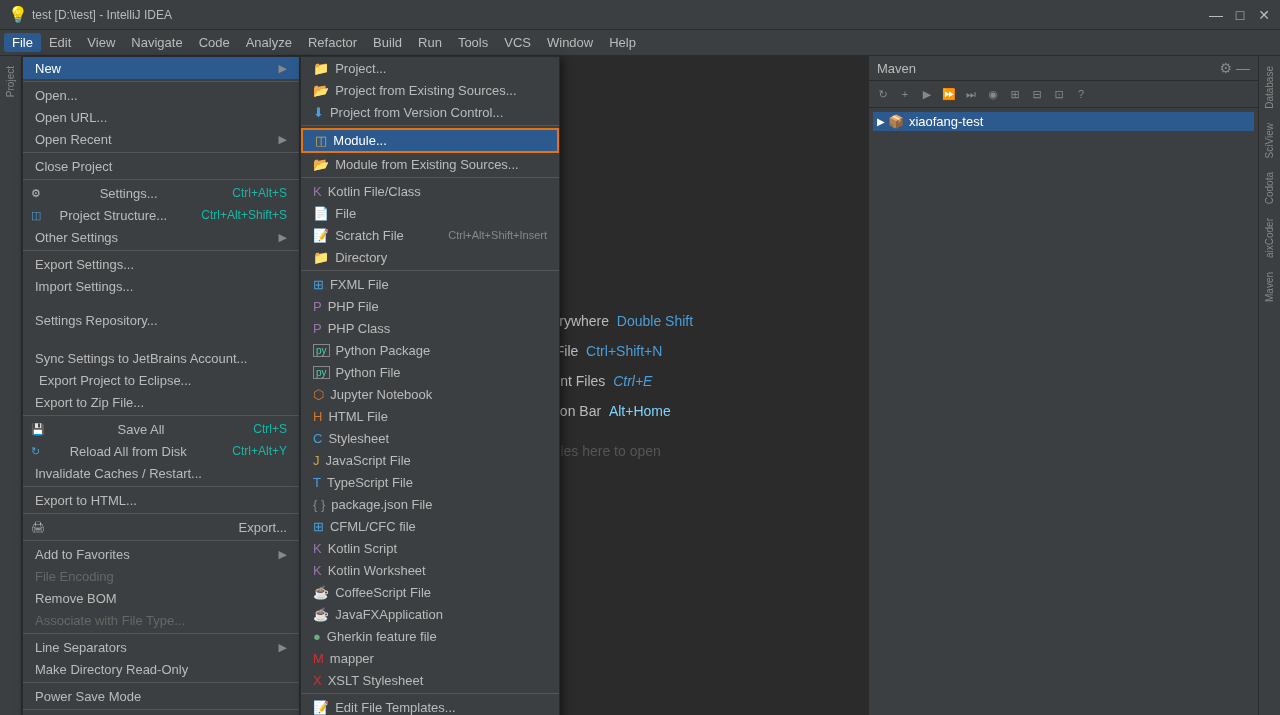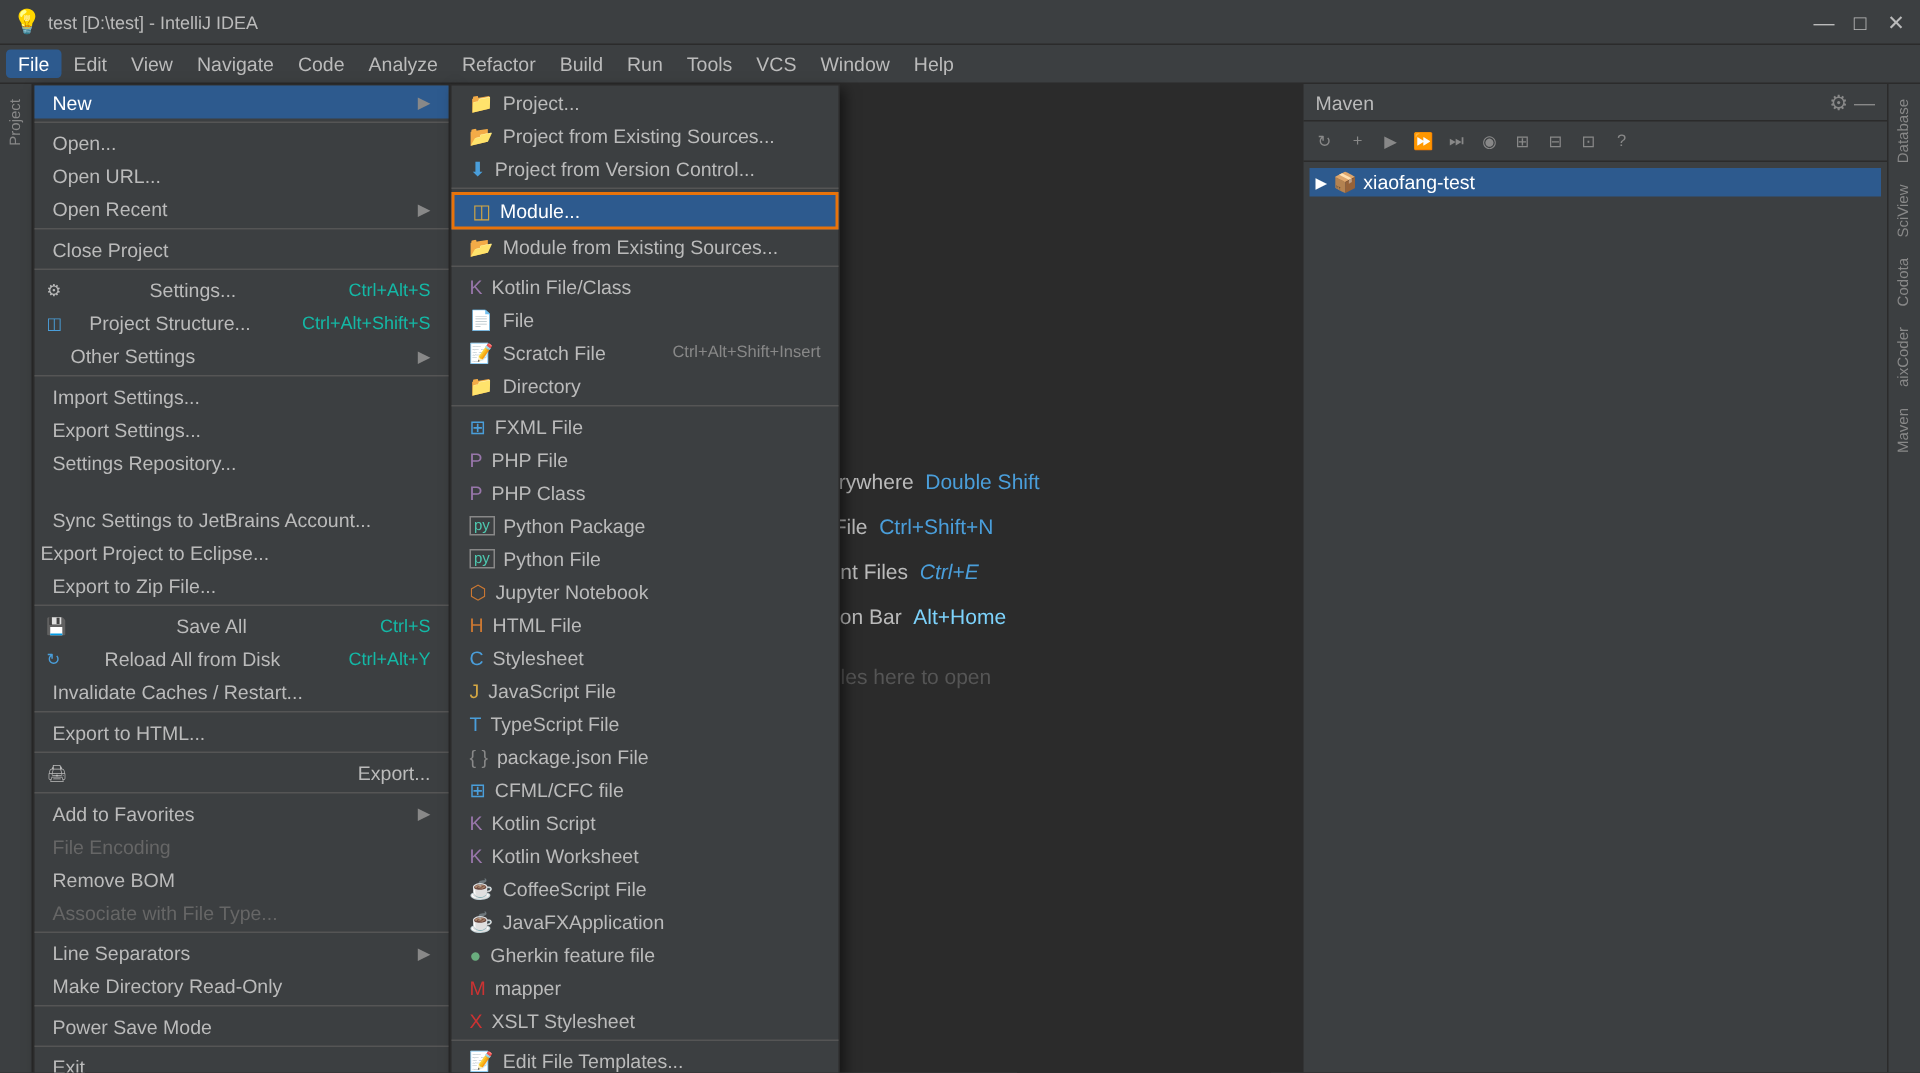--- a/index.html
+++ b/index.html
@@ -277,38 +277,38 @@
   <div class="dropdown-item" style="padding-left:24px;">
     <span style="margin-left:-16px; margin-right:4px; font-size:11px;">⚙</span>
     <span>Settings...</span>
     <span class="shortcut">Ctrl+Alt+S</span>
   </div>
   <div class="dropdown-item" style="padding-left:24px;">
     <span style="margin-left:-16px; margin-right:4px; font-size:11px; color:#4a9eda;">◫</span>
     <span>Project Structure...</span>
     <span class="shortcut">Ctrl+Alt+Shift+S</span>
   </div>
-  <div class="dropdown-item" style="padding-left:12px;margin-left:12px;">
+  <div class="dropdown-item" style="padding-left:12px;">
     <span>Other Settings</span>
     <span class="arrow">▶</span>
   </div>
   <div class="menu-divider"></div>
   <div class="dropdown-item" style="padding-left:12px;">
+    <span>Export Settings...</span>
+  </div>
+  <div class="dropdown-item" style="padding-left:12px;">
     <span>Import Settings...</span>
   </div>
-  <div class="dropdown-item" style="padding-left:12px;">
-    <span>Export Settings...</span>
-  </div>
-  <div class="dropdown-item" style="padding-left:12px;">
+  <div class="dropdown-item" style="padding-left:12px;margin-top:12px;">
     <span>Settings Repository...</span>
   </div>
   <div class="dropdown-item" style="padding-left:12px;margin-top:16px;">
     <span>Sync Settings to JetBrains Account...</span>
   </div>
-  <div class="dropdown-item" style="padding-left:4px;">
+  <div class="dropdown-item" style="padding-left:16px;">
     <span>Export Project to Eclipse...</span>
   </div>
   <div class="dropdown-item" style="padding-left:12px;">
     <span>Export to Zip File...</span>
   </div>
   <div class="menu-divider"></div>
   <div class="dropdown-item" style="padding-left:24px;">
     <span style="margin-left:-16px; margin-right:4px; font-size:11px; color:#6aad7e;">💾</span>
     <span>Save All</span>
     <span class="shortcut">Ctrl+S</span>

